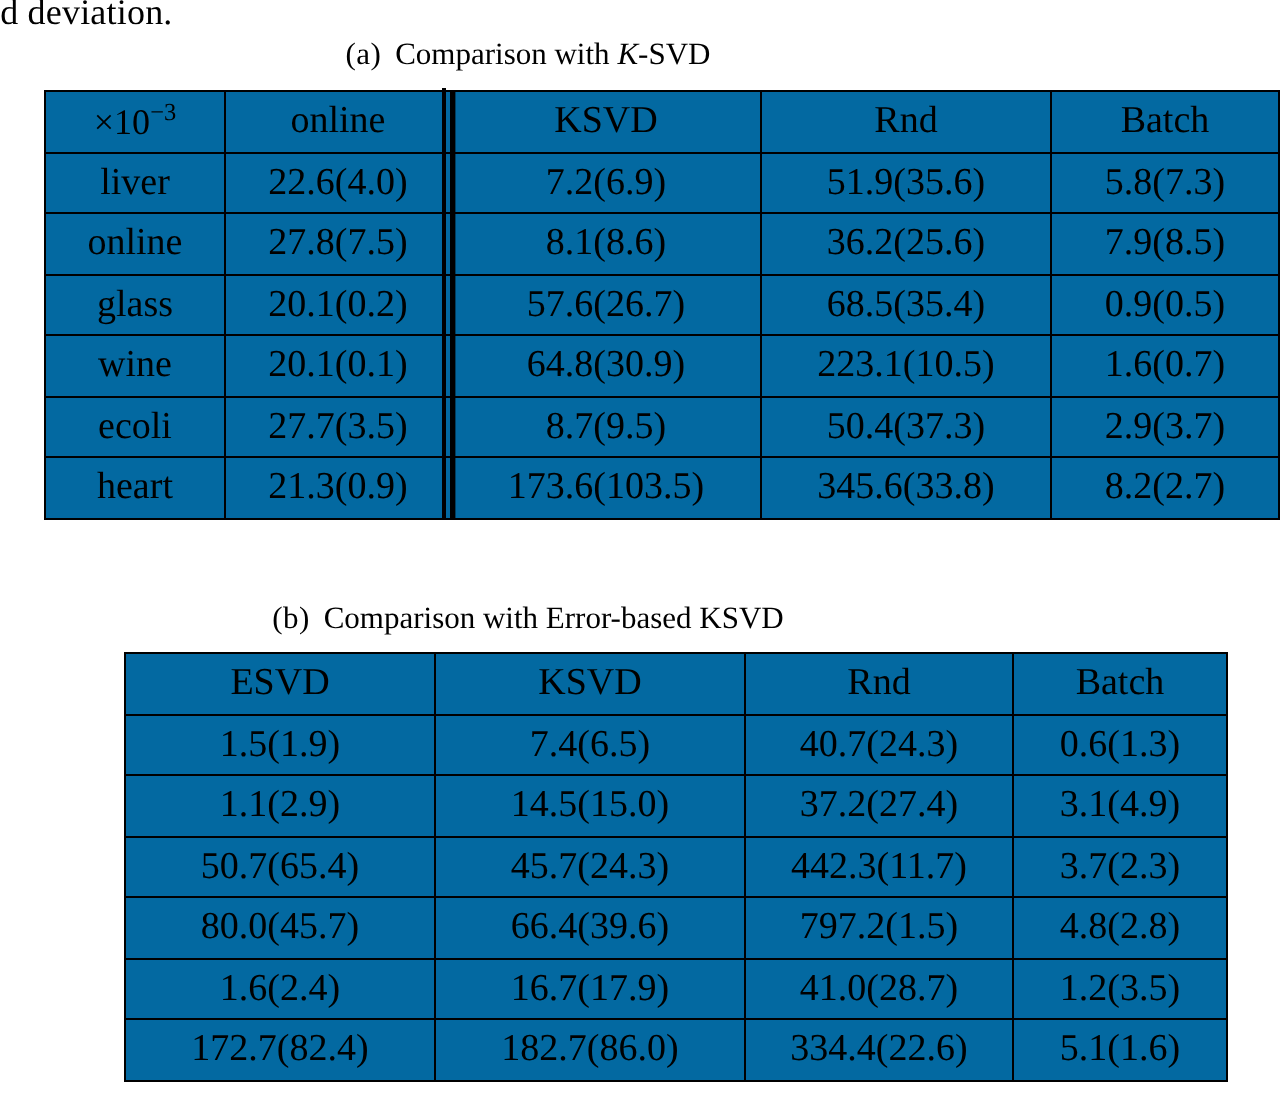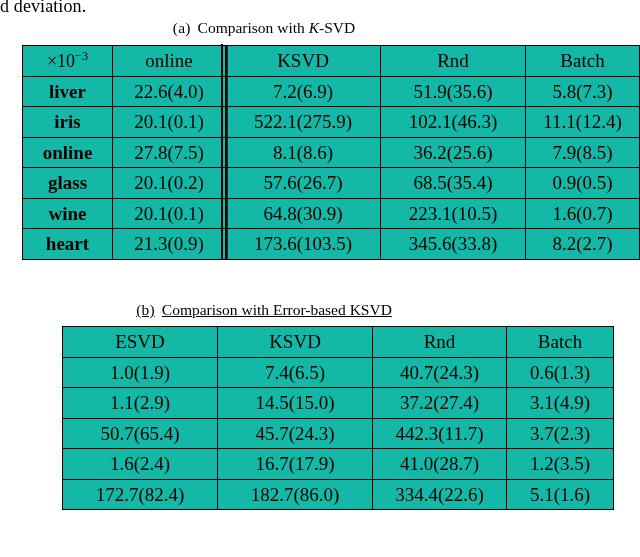--- a/index.html
+++ b/index.html
@@ -38,46 +38,46 @@
     width: 528px;
     text-align: center;
     font-size: 15.5px;
     white-space: nowrap;
   }
   .caption .cap-label { letter-spacing: 0.2px; }
   .caption .cap-gap { display: inline-block; width: 7px; }
   .caption .ital { font-style: italic; }
 
   #caption-a { top: 19px; }
-  #caption-b { top: 301px; text-decoration: underline; }
+  #caption-b { top: 301px; }
 
   
   .ftable {
     position: absolute;
     border-collapse: collapse;
     table-layout: fixed;
-    background: #14b8a6;
+    background: #0369a1;
   }
   .ftable td, .ftable th {
     border: 1.6px solid #000000;
     text-align: center;
     vertical-align: middle;
     padding: 0;
     font-weight: normal;
     font-size: 19px;
     line-height: 1;
     height: 29.5px;
     white-space: nowrap;
   }
   .ftable .hdr {
     font-weight: normal;
     font-size: 19px;
   }
   .ftable .rowlabel {
-    font-weight: bold;
+    font-weight: normal;
     font-size: 19px;
   }
   .ftable .unit-hdr {
     font-weight: normal;
     font-size: 18px;
   }
   
   .dbl-left {
     border-left: 1.6px double #000000;
     box-shadow: inset 3.4px 0 0 -1.7px #000000;
@@ -142,46 +142,46 @@
       </tr>
 
       <tr>
         <td class="rowlabel">liver</td>
         <td>22.6(4.0)</td>
         <td class="dbl-left">7.2(6.9)</td>
         <td>51.9(35.6)</td>
         <td>5.8(7.3)</td>
       </tr>
       <tr>
-        <td class="rowlabel">iris</td>
-        <td>20.1(0.1)</td>
-        <td class="dbl-left">522.1(275.9)</td>
-        <td>102.1(46.3)</td>
-        <td>11.1(12.4)</td>
-      </tr>
-      <tr>
         <td class="rowlabel">online</td>
         <td>27.8(7.5)</td>
         <td class="dbl-left">8.1(8.6)</td>
         <td>36.2(25.6)</td>
         <td>7.9(8.5)</td>
       </tr>
       <tr>
         <td class="rowlabel">glass</td>
         <td>20.1(0.2)</td>
         <td class="dbl-left">57.6(26.7)</td>
         <td>68.5(35.4)</td>
         <td>0.9(0.5)</td>
       </tr>
       <tr>
         <td class="rowlabel">wine</td>
         <td>20.1(0.1)</td>
         <td class="dbl-left">64.8(30.9)</td>
         <td>223.1(10.5)</td>
         <td>1.6(0.7)</td>
+      </tr>
+      <tr>
+        <td class="rowlabel">ecoli</td>
+        <td>27.7(3.5)</td>
+        <td class="dbl-left">8.7(9.5)</td>
+        <td>50.4(37.3)</td>
+        <td>2.9(3.7)</td>
       </tr>
       <tr>
         <td class="rowlabel">heart</td>
         <td>21.3(0.9)</td>
         <td class="dbl-left">173.6(103.5)</td>
         <td>345.6(33.8)</td>
         <td>8.2(2.7)</td>
       </tr>
     </tbody>
   </table>
@@ -199,38 +199,44 @@
     </colgroup>
     <tbody>
       <tr>
         <td class="hdr">ESVD</td>
         <td class="hdr">KSVD</td>
         <td class="hdr">Rnd</td>
         <td class="hdr">Batch</td>
       </tr>
 
       <tr>
-        <td>1.0(1.9)</td>
+        <td>1.5(1.9)</td>
         <td>7.4(6.5)</td>
         <td>40.7(24.3)</td>
         <td>0.6(1.3)</td>
       </tr>
       <tr>
         <td>1.1(2.9)</td>
         <td>14.5(15.0)</td>
         <td>37.2(27.4)</td>
         <td>3.1(4.9)</td>
       </tr>
       <tr>
         <td>50.7(65.4)</td>
         <td>45.7(24.3)</td>
         <td>442.3(11.7)</td>
         <td>3.7(2.3)</td>
       </tr>
       <tr>
+        <td>80.0(45.7)</td>
+        <td>66.4(39.6)</td>
+        <td>797.2(1.5)</td>
+        <td>4.8(2.8)</td>
+      </tr>
+      <tr>
         <td>1.6(2.4)</td>
         <td>16.7(17.9)</td>
         <td>41.0(28.7)</td>
         <td>1.2(3.5)</td>
       </tr>
       <tr>
         <td>172.7(82.4)</td>
         <td>182.7(86.0)</td>
         <td>334.4(22.6)</td>
         <td>5.1(1.6)</td>

